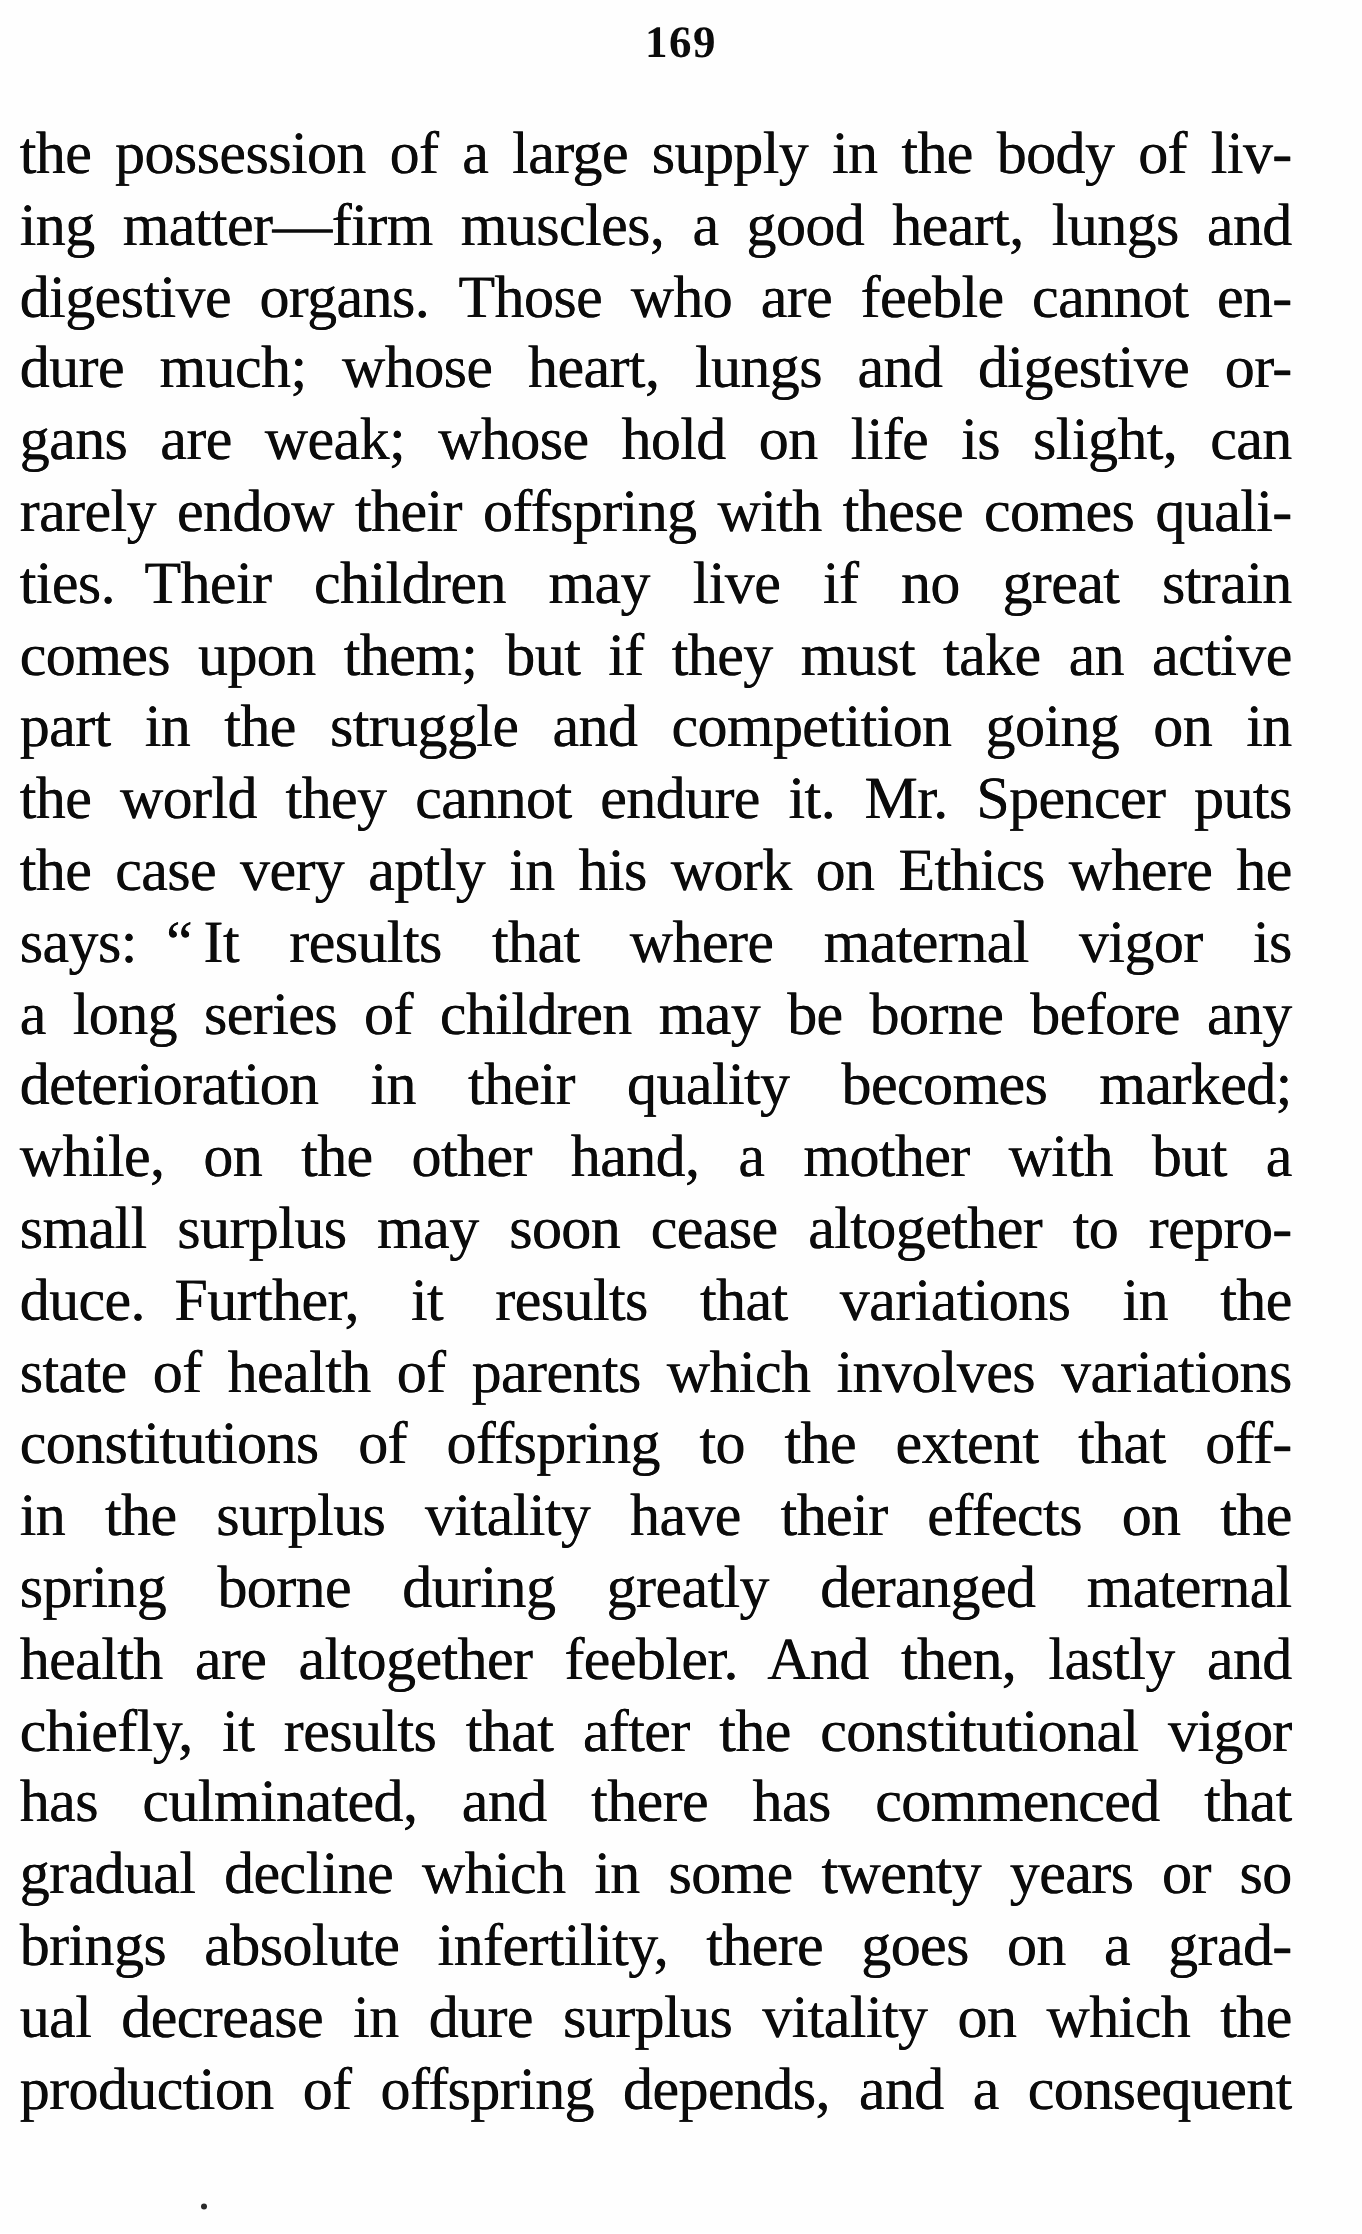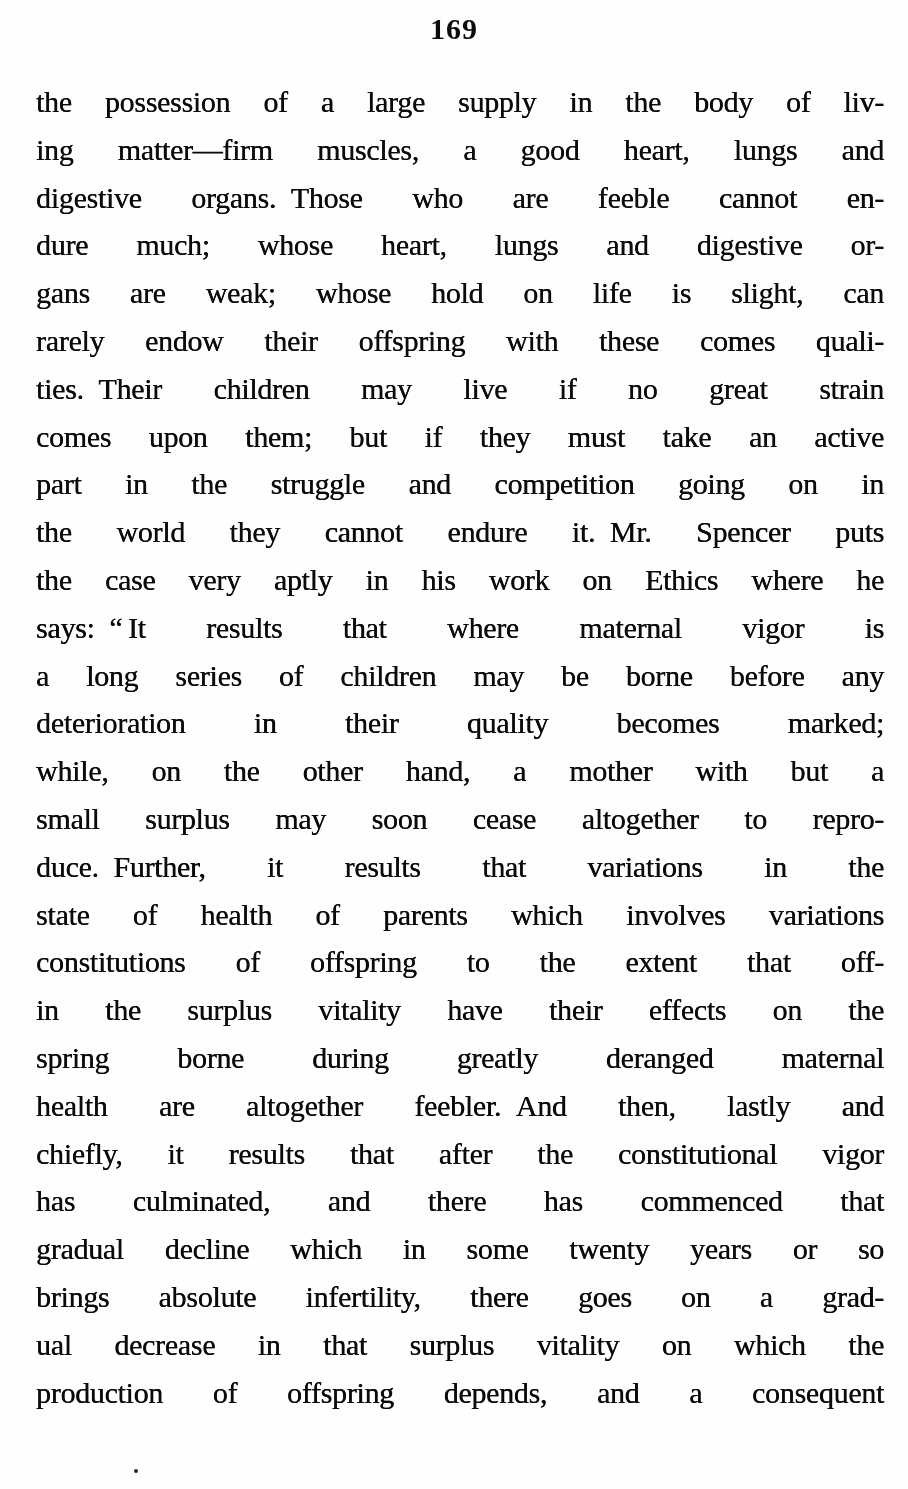--- a/index.html
+++ b/index.html
@@ -23,23 +23,23 @@
     width: 848px;
     text-align: center;
     font-size: 30px;
     line-height: 1;
     letter-spacing: 1px;
     font-weight: 700;
   }
   .body-text {
     position: absolute;
     top: 78px;
-    left: 36px;
+    left: 13px;
     width: 848px;
-    font-size: 30px;
+    font-size: 40px;
     line-height: 47.8px;
     letter-spacing: -0.01em;
   }
   .text-line {
     text-align: justify;
     text-align-last: justify;
     -moz-text-align-last: justify;
     text-justify: inter-word;
     white-space: normal;
     text-shadow: 0.3px 0 0 currentColor; 
@@ -81,19 +81,19 @@
     <div class="text-line">duce. Further, it results that variations in the</div>
     <div class="text-line">state of health of parents which involves variations</div>
     <div class="text-line">constitutions of offspring to the extent that off-</div>
     <div class="text-line">in the surplus vitality have their effects on the</div>
     <div class="text-line">spring borne during greatly deranged maternal</div>
     <div class="text-line">health are altogether feebler. And then, lastly and</div>
     <div class="text-line">chiefly, it results that after the constitutional vigor</div>
     <div class="text-line">has culminated, and there has commenced that</div>
     <div class="text-line">gradual decline which in some twenty years or so</div>
     <div class="text-line">brings absolute infertility, there goes on a grad-</div>
-    <div class="text-line">ual decrease in that surplus vitality on which the</div>
+    <div class="text-line">ual decrease in dure surplus vitality on which the</div>
     <div class="text-line">production of offspring depends, and a consequent</div>
   </div>
 
   <div class="scan-speck"></div>
 
 </div>
 
 </body></html>

